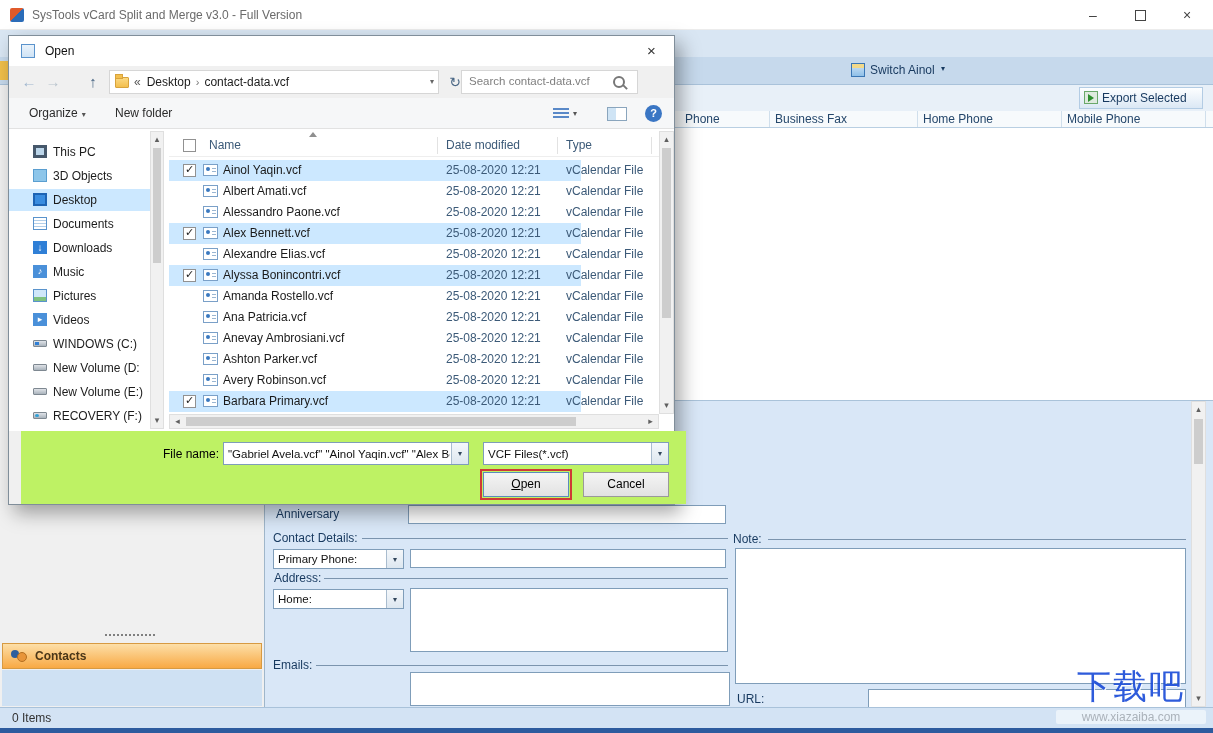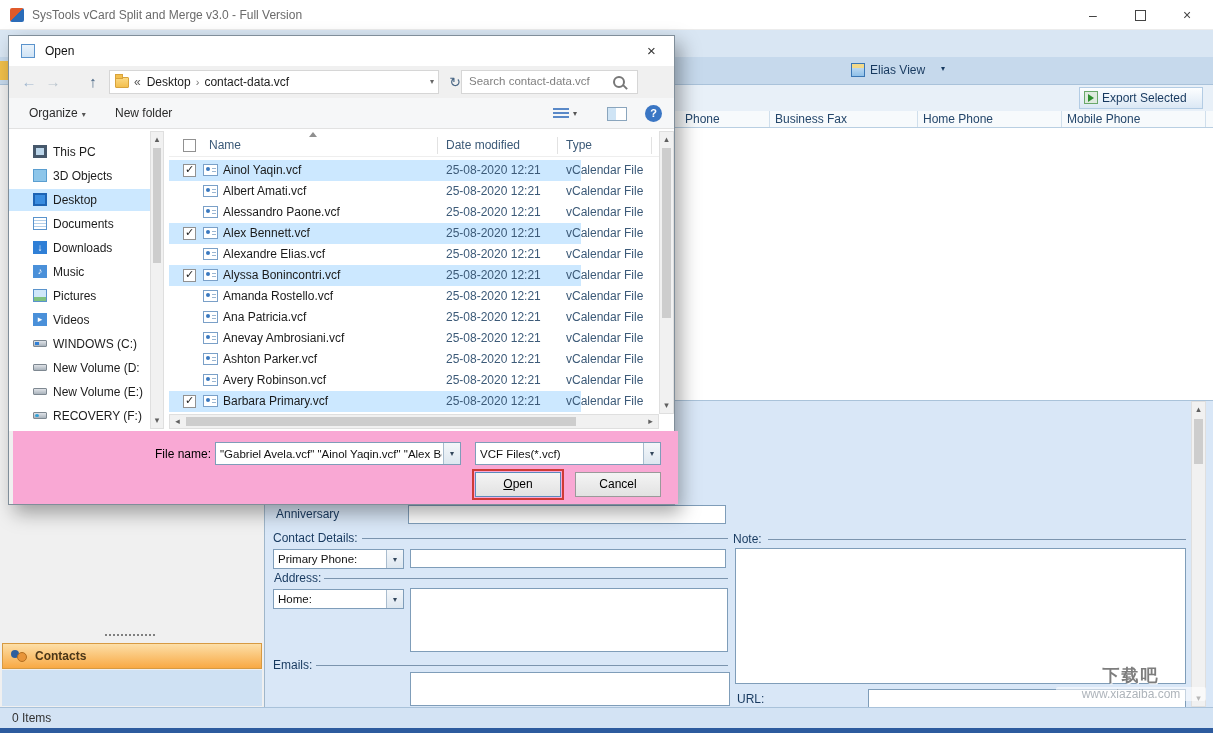--- a/index.html
+++ b/index.html
@@ -171,31 +171,31 @@
   .file-row.checked .row-cb::before{content:"✓";position:absolute;left:1px;top:-2px;font-size:11px;color:#222;}
   .ico-vcf{position:absolute;left:34px;top:4px;width:15px;height:12px;background:#fff;border:1px solid #7aa0c8;box-sizing:border-box;}
   .ico-vcf::before{content:"";position:absolute;left:2px;top:2px;width:4px;height:4px;border-radius:50%;background:#3a79c0;}
   .ico-vcf::after{content:"";position:absolute;left:8px;top:3px;width:4px;height:1px;background:#9ab6d2;box-shadow:0 3px 0 #9ab6d2;}
   .file-name{position:absolute;left:54px;top:0;line-height:21px;color:#1a1a1a;white-space:nowrap;}
   .file-date{position:absolute;left:277px;top:0;line-height:21px;color:#3c5a78;white-space:nowrap;}
   .file-type{position:absolute;left:397px;top:0;line-height:21px;color:#3c5a78;white-space:nowrap;}
   #fl-vscroll{left:650px;top:2px;width:15px;height:283px;}
   #fl-hscroll{left:160px;top:285px;width:490px;height:15px;}
 
-  #dlg-footer{left:4px;top:395px;width:665px;height:73px;background:#f9a8d4;}
+  #dlg-footer{left:12px;top:395px;width:665px;height:73px;background:#bef264;}
   #fn-label{left:128px;top:16px;width:70px;text-align:right;color:#000;position:absolute;}
   #fn-combo{left:202px;top:11px;width:246px;height:23px;}
   #ft-combo{left:462px;top:11px;width:186px;height:23px;}
   #btn-open{left:462px;top:41px;width:86px;height:25px;border-color:#5a8bbd;outline:2px solid #cf3a35;outline-offset:1px;}
   #btn-open .btn-label::first-letter{text-decoration:underline;}
   #btn-cancel{left:562px;top:41px;width:86px;height:25px;}
 
   
   #watermark{left:1056px;top:664px;width:150px;z-index:30;text-align:center;opacity:.92;}
-  #wm-text{font-size:17px;font-weight:bold;color:#737373;letter-spacing:2px;text-shadow:1px 1px 0 #fff;}
+  #wm-text{font-size:34px;font-weight:normal;color:#1d4ed8;letter-spacing:2px;text-shadow:1px 1px 0 #fff;}
   #wm-url{font-size:12px;color:#a7aeb5;background:rgba(255,255,255,.6);border-radius:2px;}
 </style>
 </head>
 <body>
 
 <div id="screen">
 
   <div class="abs" id="titlebar">
     <span class="abs" id="app-icon"></span>
     <span class="abs" id="title-text">SysTools vCard Split and Merge v3.0 - Full Version</span>
@@ -204,21 +204,21 @@
         <span class="abs" id="maxbox"></span>
       </span>
     <span class="abs wc" id="wc-close">×</span>
   </div>
 
   <div class="abs" id="band1"></div>
   <div class="abs" id="band2">
     <span class="abs" id="band2-frag"></span>
     <div class="abs" id="switchview">
       <span class="abs" id="sv-icon"></span>
-      <span class="abs" id="sv-label">Elias View</span>
+      <span class="abs" id="sv-label">Switch Ainol</span>
       <span class="abs" id="sv-arrow">▾</span>
     </div>
   </div>
   <div class="abs" id="band3">
     <div class="abs" id="export-btn">
       <span class="abs" id="exp-icon"></span>
       <span class="abs" id="exp-label">Export Selected</span>
     </div>
   </div>
 

